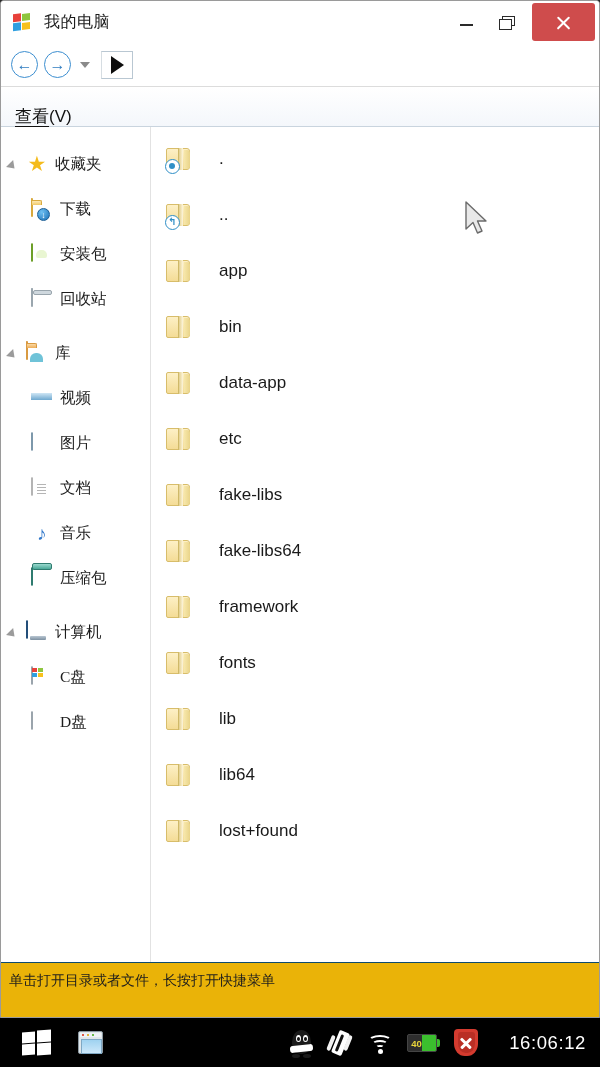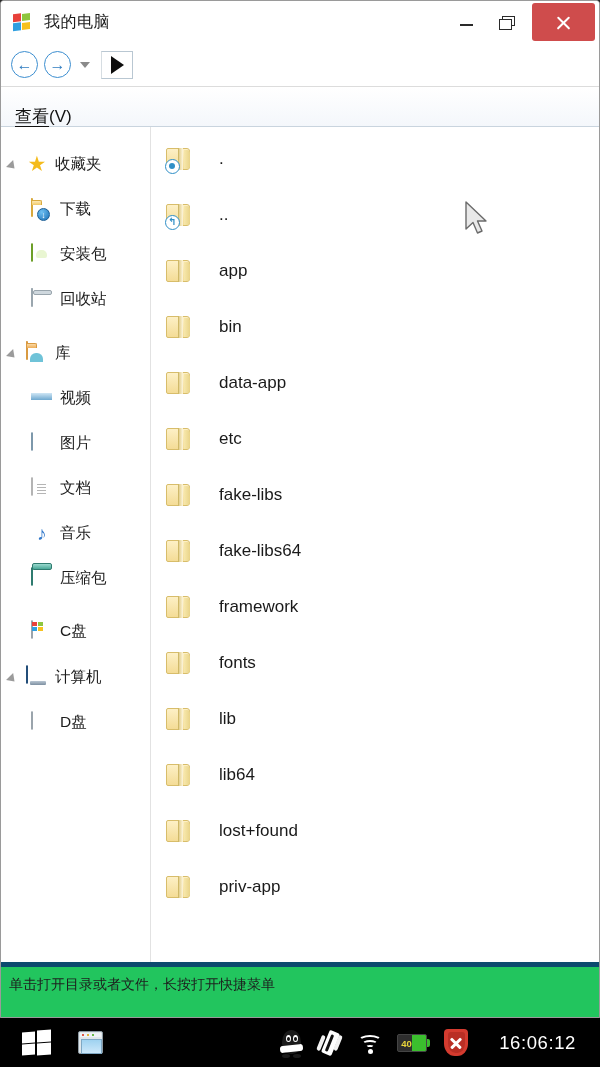--- a/index.html
+++ b/index.html
@@ -133,21 +133,21 @@
   .tree-group { margin-bottom: 8px; }
   .tree-row { display: flex; align-items: center; height: 46px; padding-left: 8px; gap: 7px; }
   .tree-row.child { padding-left: 30px; height: 45px; }
   .expander { width: 10px; height: 10px; flex: 0 0 10px; position: relative; }
   .expander::after {
     content: ""; position: absolute; left: 0; top: 1px;
     border-left: 7px solid #9b9b9b; border-top: 5px solid transparent; border-bottom: 5px solid transparent;
     transform: rotate(45deg); transform-origin: 2px 5px;
   }
   .ico { width: 22px; height: 22px; flex: 0 0 22px; position: relative; }
-  .tree-label { font-size: 15.5px; color: #1c1c1c; white-space: nowrap; }
+  .tree-label { font-size: 15.5px; color: #1c1c1c; white-space: nowrap; font-family: Liberation Serif, serif; }
 
   
   .ico-star { color: #f4bb1c; font-size: 21px; line-height: 21px; text-align: center; }
   .ico-folder {
     width: 21px; height: 16px; margin-top: 4px; border-radius: 1px 2px 2px 2px;
     background: linear-gradient(#fde9b4, #f2cc72); border: 1px solid #d8a93e;
   }
   .ico-folder::before {
     content: ""; position: absolute; left: 0; top: 1px; width: 9px; height: 4px;
     background: linear-gradient(#fde9b4, #f0c868); border: 1px solid #d8a93e; border-bottom: none; border-radius: 2px 2px 0 0;
@@ -257,22 +257,22 @@
     font-size: 10px; line-height: 12px; text-align: center; font-weight: bold;
   }
   .fbadge.dot::after {
     content: ""; position: absolute; left: 3px; top: 3px; width: 6px; height: 6px;
     border-radius: 50%; background: #2f8fc7;
   }
   .fname { font-size: 17px; color: #1a1a1a; white-space: nowrap; }
 
   
   .statusbar {
-    flex: 0 0 55px; height: 55px; background: #22c55e;
-    border-top: 5px solid #0c4a6e;
+    flex: 0 0 55px; height: 55px; background: #eab308;
+    border-top: 1px solid #0c4a6e;
     padding: 8px 0 0 8px;
   }
   .status-text { font-size: 14px; color: #1d1d1d; }
 
   
   .cursor { position: absolute; left: 464px; top: 200px; width: 26px; height: 38px; pointer-events: none; }
 
   
   .taskbar {
     position: absolute; left: 0; bottom: 0; width: 600px; height: 49px;
@@ -293,21 +293,21 @@
     background:
       radial-gradient(circle, #e05a4a 50%, transparent 51%) 1px 0/4px 4px no-repeat,
       radial-gradient(circle, #e0b33a 50%, transparent 51%) 6px 0/4px 4px no-repeat,
       radial-gradient(circle, #6aba4a 50%, transparent 51%) 11px 0/4px 4px no-repeat,
       #eef2f5;
   }
   .tb-explorer::after {
     content: ""; position: absolute; left: 2px; top: 7px; width: 19px; height: 13px;
     background: linear-gradient(#9fd2f0, #cde8fa); border: 1px solid #7fa8c4;
   }
-  .tb-right { margin-left: auto; display: flex; align-items: center; gap: 13px; padding-right: 24px; }
+  .tb-right { margin-left: auto; display: flex; align-items: center; gap: 13px; padding-right: 14px; }
   .tray-clock { font-size: 18.5px; color: #ffffff; letter-spacing: .6px; margin-left: 18px; }
 
   .qq { width: 25px; height: 30px; position: relative; }
   .qq-body { position: absolute; left: 3px; top: 2px; width: 19px; height: 24px; background: #1a1a1a; border-radius: 50% 50% 45% 45%; }
   .qq-eye { position: absolute; top: 7px; width: 5px; height: 7px; background: #fff; border-radius: 50%; }
   .qq-eye.l { left: 7px; } .qq-eye.r { left: 14px; }
   .qq-eye::after { content: ""; position: absolute; left: 1px; top: 2px; width: 3px; height: 4px; background: #111; border-radius: 50%; }
   .qq-scarf { position: absolute; left: 1px; top: 17px; width: 23px; height: 7px; background: #fff; border-radius: 3px; transform: rotate(-6deg); }
   .qq-foot { position: absolute; left: 3px; top: 26px; width: 8px; height: 4px; background: #1a1a1a; border-radius: 50%; }
   .qq-foot.r { left: 14px; }
@@ -428,30 +428,30 @@
             <span class="ico ico-music">♪</span>
             <span class="tree-label">音乐</span>
           </div>
           <div class="tree-row child">
             <span class="ico"><span class="ico-zip"></span></span>
             <span class="tree-label">压缩包</span>
           </div>
         </div>
 
         <div class="tree-group">
-          <div class="tree-row child">
-            <span class="ico"><span class="ico-drive c"></span></span>
-            <span class="tree-label">C盘</span>
-          </div>
           <div class="tree-row">
             <span class="expander"></span>
             <span class="ico"><span class="ico-pc"></span></span>
             <span class="tree-label">计算机</span>
           </div>
           <div class="tree-row child">
+            <span class="ico"><span class="ico-drive c"></span></span>
+            <span class="tree-label">C盘</span>
+          </div>
+          <div class="tree-row child">
             <span class="ico"><span class="ico-drive"></span></span>
             <span class="tree-label">D盘</span>
           </div>
         </div>
 
       </div>
 
       <div class="filelist">
 
         <div class="filerow">
@@ -526,26 +526,20 @@
           <span class="fico">
               <span class="folder-big"></span>
             </span>
           <span class="fname">lib64</span>
         </div>
         <div class="filerow">
           <span class="fico">
               <span class="folder-big"></span>
             </span>
           <span class="fname">lost+found</span>
-        </div>
-        <div class="filerow">
-          <span class="fico">
-              <span class="folder-big"></span>
-            </span>
-          <span class="fname">priv-app</span>
         </div>
 
       </div>
 
     </div>
 
     <div class="statusbar">
       <span class="status-text">单击打开目录或者文件，长按打开快捷菜单</span>
     </div>
 

